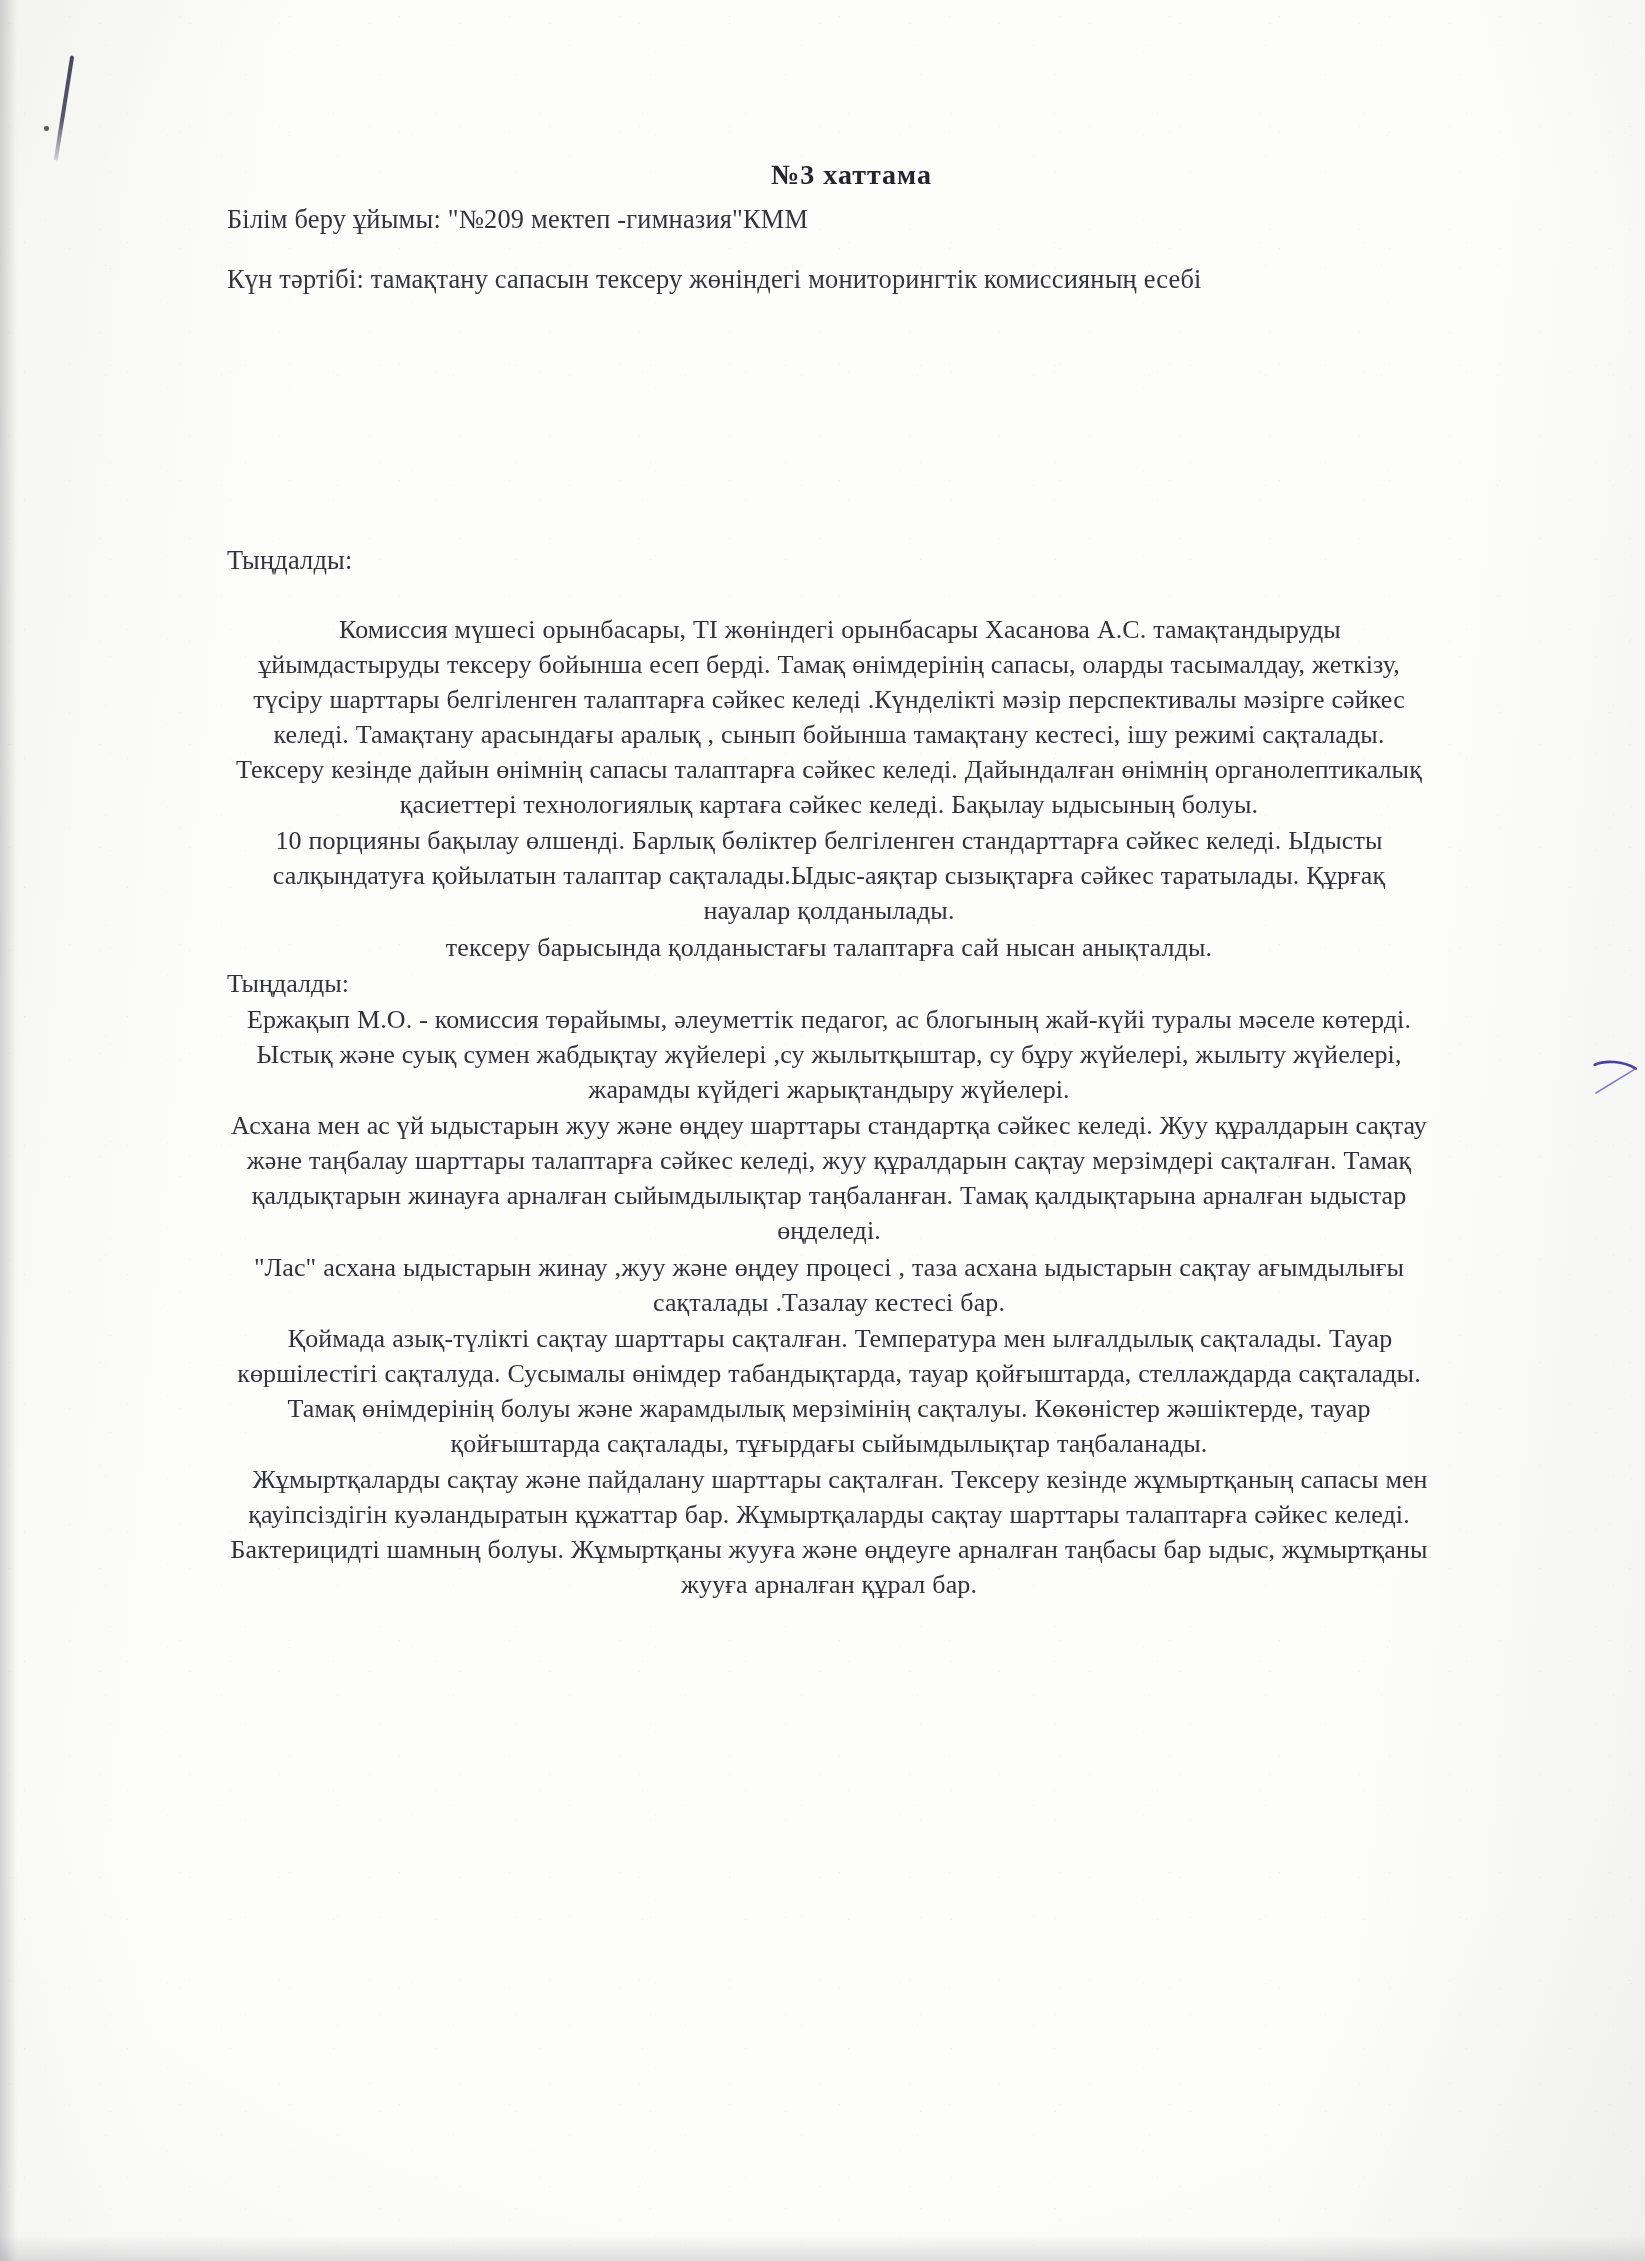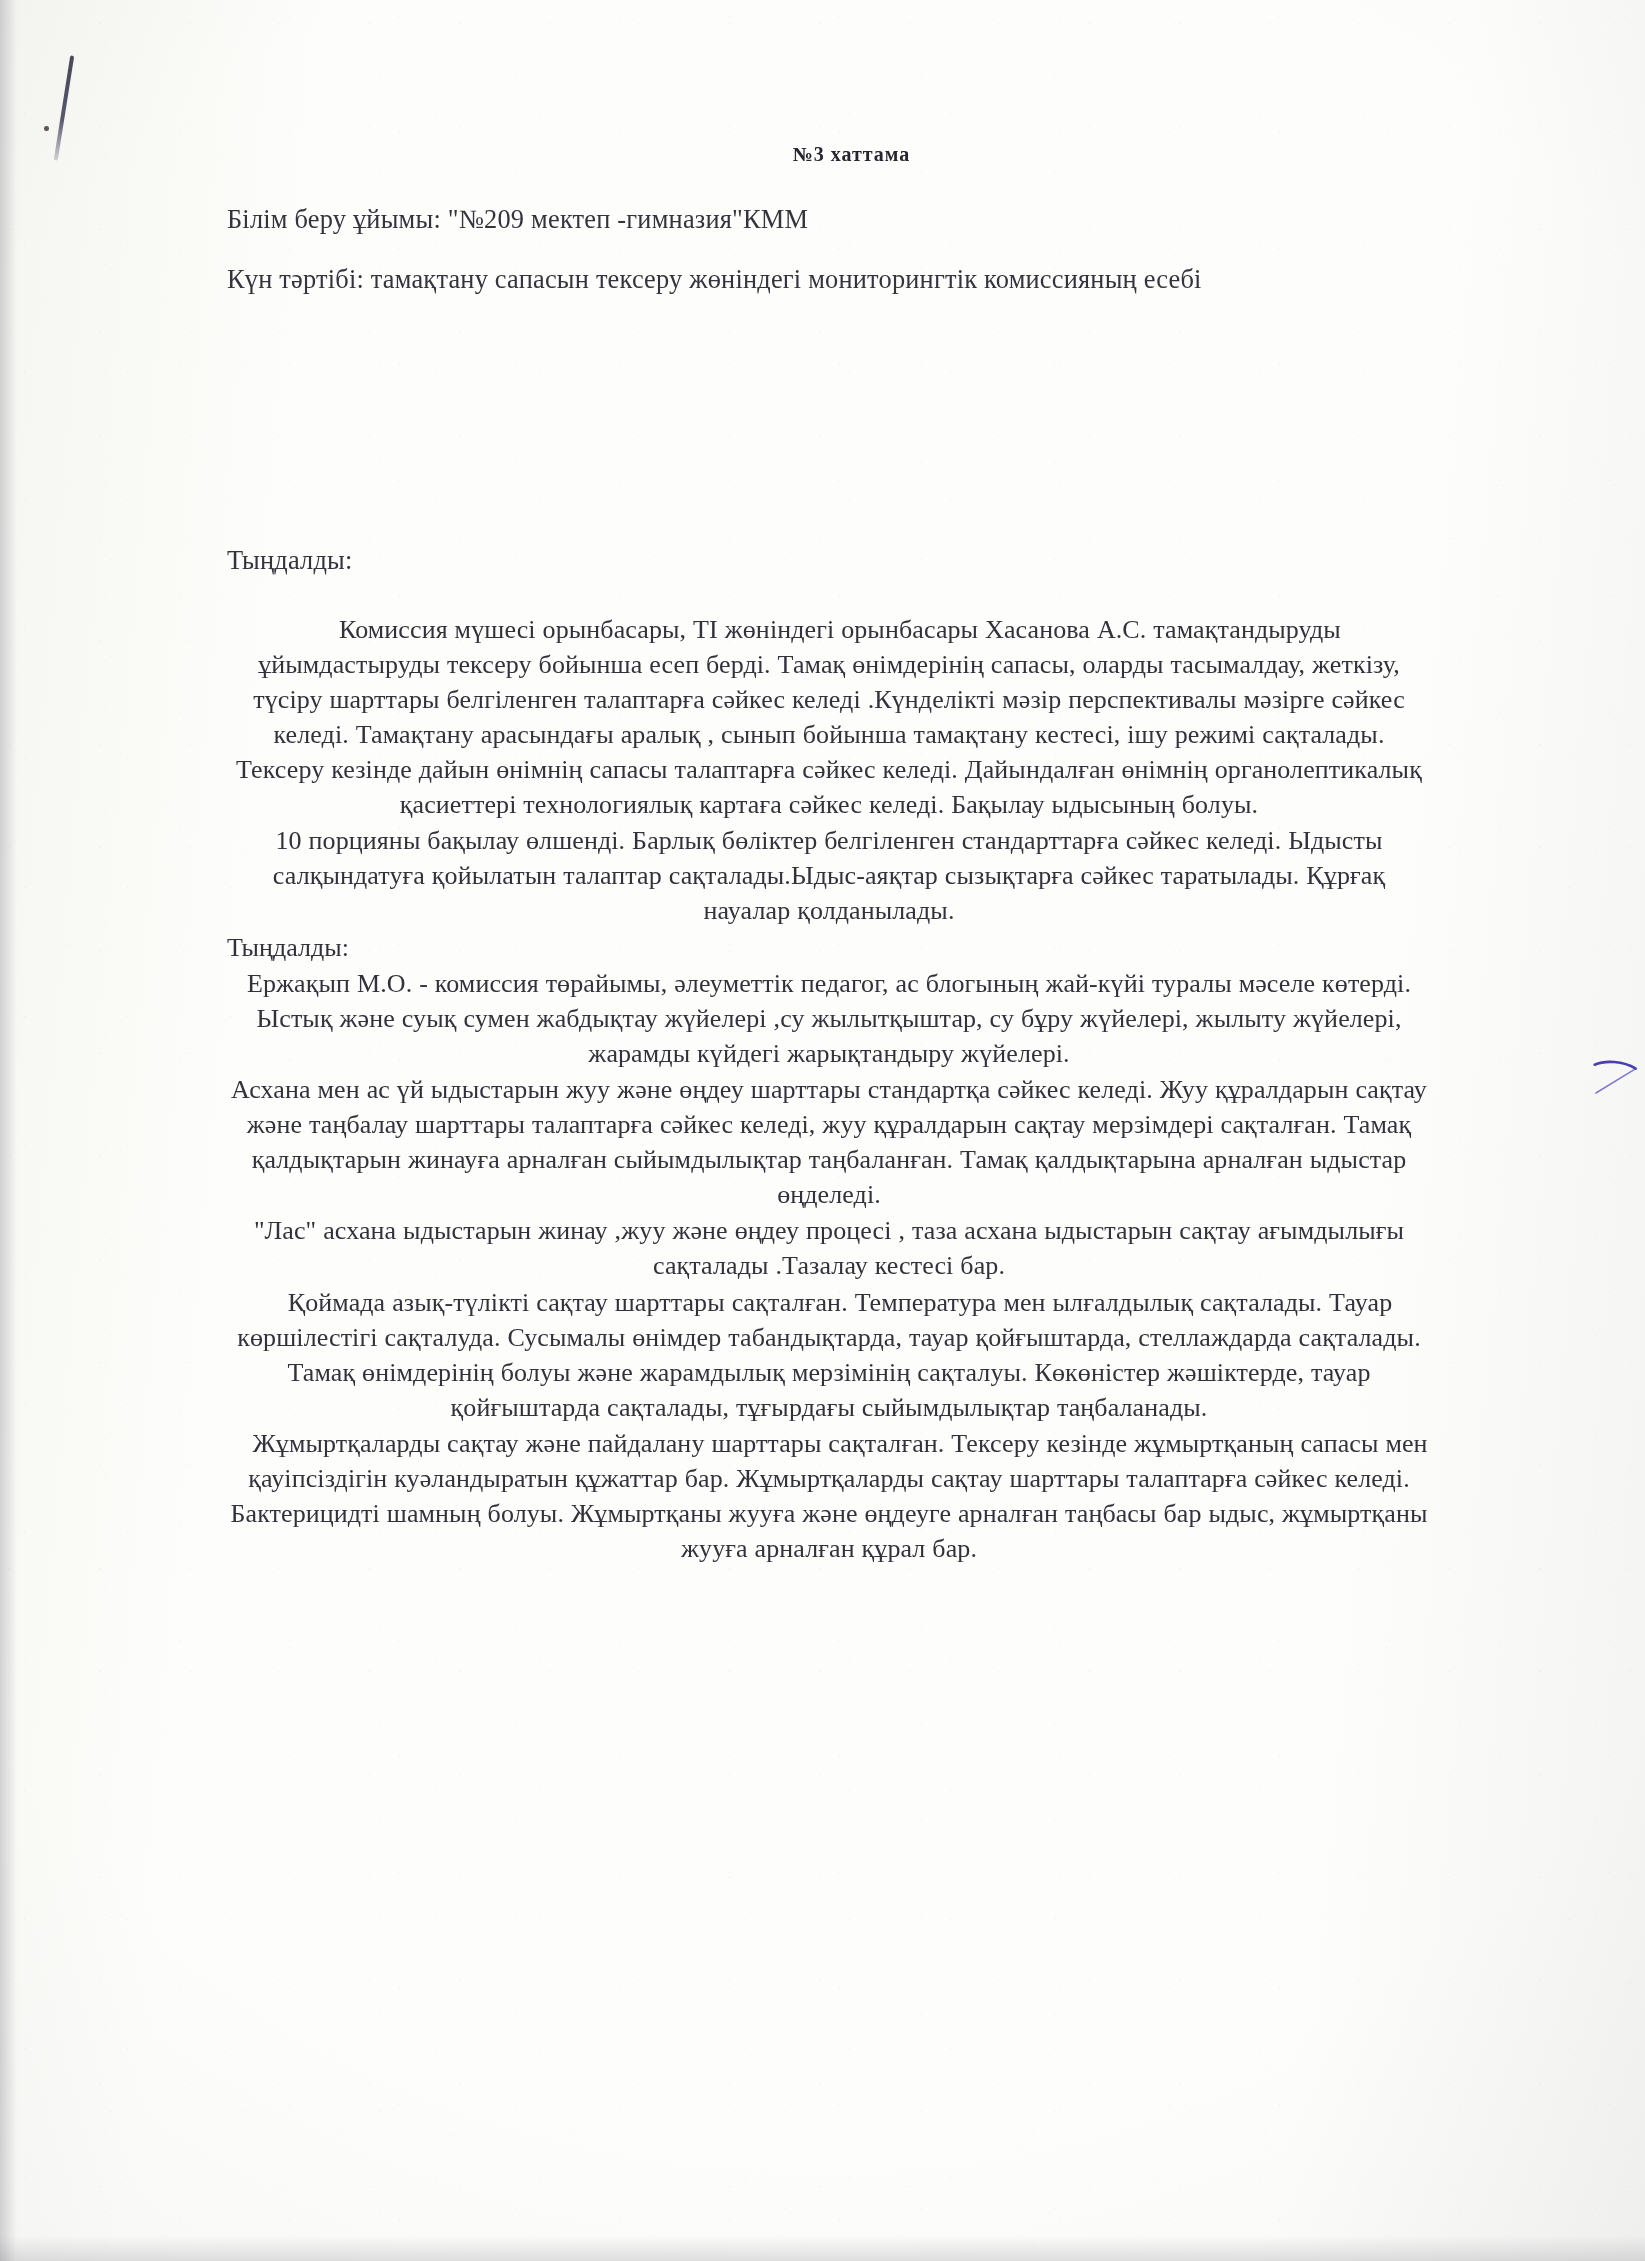--- a/index.html
+++ b/index.html
@@ -35,25 +35,25 @@
       radial-gradient(circle at 37% 61%, #000 0.3px, transparent 0.7px),
       radial-gradient(circle at 63% 14%, #000 0.4px, transparent 0.8px),
       radial-gradient(circle at 82% 77%, #000 0.3px, transparent 0.7px),
       radial-gradient(circle at 24% 88%, #000 0.4px, transparent 0.8px),
       radial-gradient(circle at 91% 41%, #000 0.3px, transparent 0.7px);
     background-size: 90px 103px, 122px 84px, 110px 116px, 135px 97px, 103px 129px, 116px 110px;
   }
 
   .doc-title {
     position: absolute;
-    top: 143px;
+    top: 159px;
     left: 0;
     width: 1645px;
     text-align: center;
-    font-size: 20px;
+    font-size: 28px;
     font-weight: 700;
     letter-spacing: 1px;
     color: #262630;
     padding-left: 58px;
     box-sizing: border-box;
   }
 
   .meta-block {
     position: absolute;
     top: 206px;
@@ -172,20 +172,21 @@
   <div class="meta-block">
     <div class="meta-line">Білім беру ұйымы: "№209 мектеп -гимназия"КММ</div>
     <div class="meta-line">Күн тәртібі: тамақтану сапасын тексеру жөніндегі мониторингтік комиссияның есебі</div>
   </div>
 
   <div class="heard-label-1">Тыңдалды:</div>
 
   <div class="body-block">
     <p class="para indent">Комиссия мүшесі орынбасары, ТІ жөніндегі орынбасары Хасанова А.С. тамақтандыруды ұйымдастыруды тексеру бойынша есеп берді. Тамақ өнімдерінің сапасы, оларды тасымалдау, жеткізу, түсіру шарттары белгіленген талаптарға сәйкес келеді .Күнделікті мәзір перспективалы мәзірге сәйкес келеді. Тамақтану арасындағы аралық , сынып бойынша тамақтану кестесі, ішу режимі сақталады. Тексеру кезінде дайын өнімнің сапасы талаптарға сәйкес келеді. Дайындалған өнімнің органолептикалық қасиеттері технологиялық картаға сәйкес келеді. Бақылау ыдысының болуы.</p>
     <p class="para">10 порцияны бақылау өлшенді. Барлық бөліктер белгіленген стандарттарға сәйкес келеді. Ыдысты салқындатуға қойылатын талаптар сақталады.Ыдыс-аяқтар сызықтарға сәйкес таратылады. Құрғақ науалар қолданылады.</p>
+    <p class="para">тексеру барысында қолданыстағы талаптарға сай нысан анықталды.</p>
     <div class="heard-label-2">Тыңдалды:</div>
     <p class="para">Ержақып М.О. -  комиссия төрайымы, әлеуметтік педагог, ас блогының жай-күйі туралы мәселе көтерді. Ыстық және суық сумен жабдықтау жүйелері ,су жылытқыштар, су бұру жүйелері, жылыту жүйелері, жарамды күйдегі жарықтандыру жүйелері.</p>
     <p class="para">Асхана мен ас үй ыдыстарын жуу және өңдеу шарттары стандартқа сәйкес келеді. Жуу құралдарын сақтау және таңбалау шарттары талаптарға сәйкес келеді, жуу құралдарын сақтау мерзімдері сақталған.  Тамақ қалдықтарын жинауға арналған сыйымдылықтар таңбаланған. Тамақ қалдықтарына арналған ыдыстар өңделеді.</p>
     <p class="para">"Лас" асхана ыдыстарын жинау ,жуу және өңдеу процесі , таза асхана ыдыстарын сақтау ағымдылығы сақталады .Тазалау кестесі бар.</p>
     <p class="para indent">Қоймада азық-түлікті сақтау шарттары сақталған. Температура мен ылғалдылық сақталады. Тауар көршілестігі сақталуда. Сусымалы өнімдер табандықтарда, тауар қойғыштарда, стеллаждарда сақталады. Тамақ өнімдерінің болуы және жарамдылық мерзімінің сақталуы. Көкөністер жәшіктерде, тауар қойғыштарда сақталады, тұғырдағы сыйымдылықтар таңбаланады.</p>
     <p class="para indent">Жұмыртқаларды сақтау және пайдалану шарттары сақталған. Тексеру кезінде жұмыртқаның сапасы мен қауіпсіздігін куәландыратын құжаттар бар. Жұмыртқаларды сақтау шарттары талаптарға сәйкес келеді. Бактерицидті шамның болуы. Жұмыртқаны жууға және өңдеуге арналған таңбасы бар ыдыс, жұмыртқаны жууға арналған құрал бар.</p>
   </div>
 
 </div>
 

